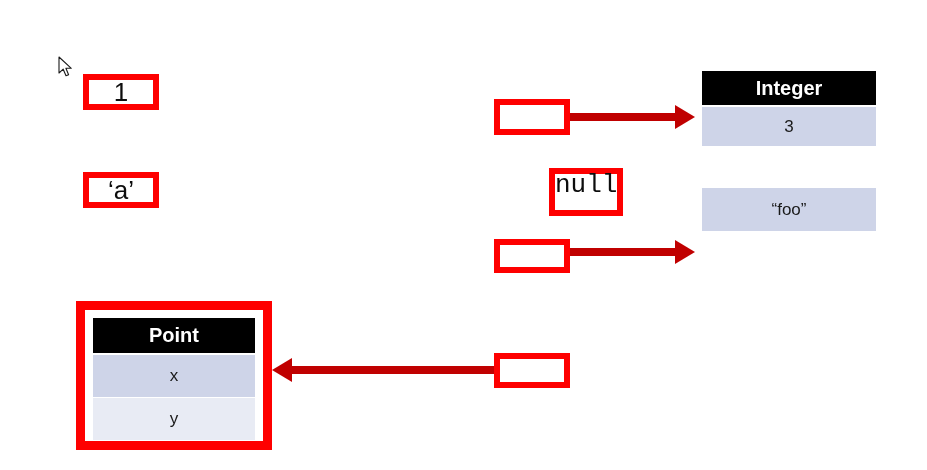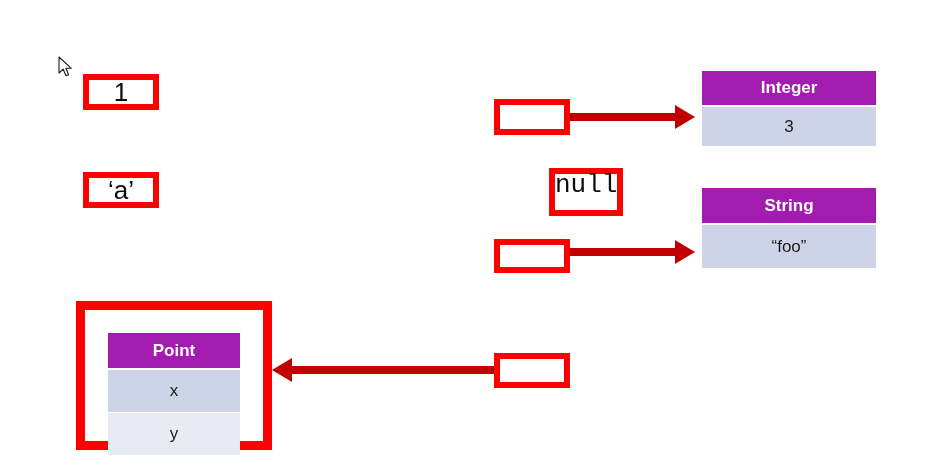--- a/index.html
+++ b/index.html
@@ -37,24 +37,24 @@
   .redbox.v1 .val { line-height: 23px; }
   
   .objbox {
     position: absolute;
     box-sizing: border-box;
     background: #ffffff;
   }
   .obj-head {
     box-sizing: border-box;
     width: 100%;
-    background: #a21caf;
+    background: #000000;
     color: #ffffff;
     font-weight: bold;
-    font-size: 17px;
+    font-size: 20px;
     text-align: center;
     display: flex;
     align-items: center;
     justify-content: center;
     border-bottom: 2px solid #ffffff;
   }
   .obj-row {
     box-sizing: border-box;
     width: 100%;
     color: #1a1a1a;
@@ -66,21 +66,21 @@
     border-bottom: 1px solid #ffffff;
   }
   .obj-row.shade-a { background: #ced4e8; }
   .obj-row.shade-b { background: #e8ebf4; }
   
   .heapframe {
     position: absolute;
     box-sizing: border-box;
     border: 9px solid #fe0000;
     background: #ffffff;
-    padding: 23px;
+    padding: 8px;
   }
   .heapframe .inner {
     position: relative;
     width: 100%;
     height: 100%;
   }
   
   .arrow {
     position: absolute;
   }
@@ -147,21 +147,20 @@
     <div class="arrow-line" style="left:292px; top:366px; width:202px;"></div>
     <div class="arrow-head left" style="left:272px; top:358px;"></div>
   </div>
 
   <div class="objbox" style="left:702px; top:71px; width:174px; height:75px;">
     <div class="obj-head" style="height:36px;">Integer</div>
     <div class="obj-row shade-a" style="height:39px; border-bottom:none;">3</div>
   </div>
 
   <div class="objbox" style="left:702px; top:188px; width:174px; height:88px;">
-    <div class="obj-head" style="height:37px;">String</div>
     <div class="obj-row shade-a" style="height:43px; border-bottom:none;">“foo”</div>
   </div>
 
   <div class="heapframe" style="left:76px; top:301px; width:196px; height:149px;">
     <div class="inner">
       <div class="obj-head" style="height:37px;">Point</div>
       <div class="obj-row shade-a" style="height:43px;">x</div>
       <div class="obj-row shade-b" style="height:42px; border-bottom:none;">y</div>
     </div>
   </div>

